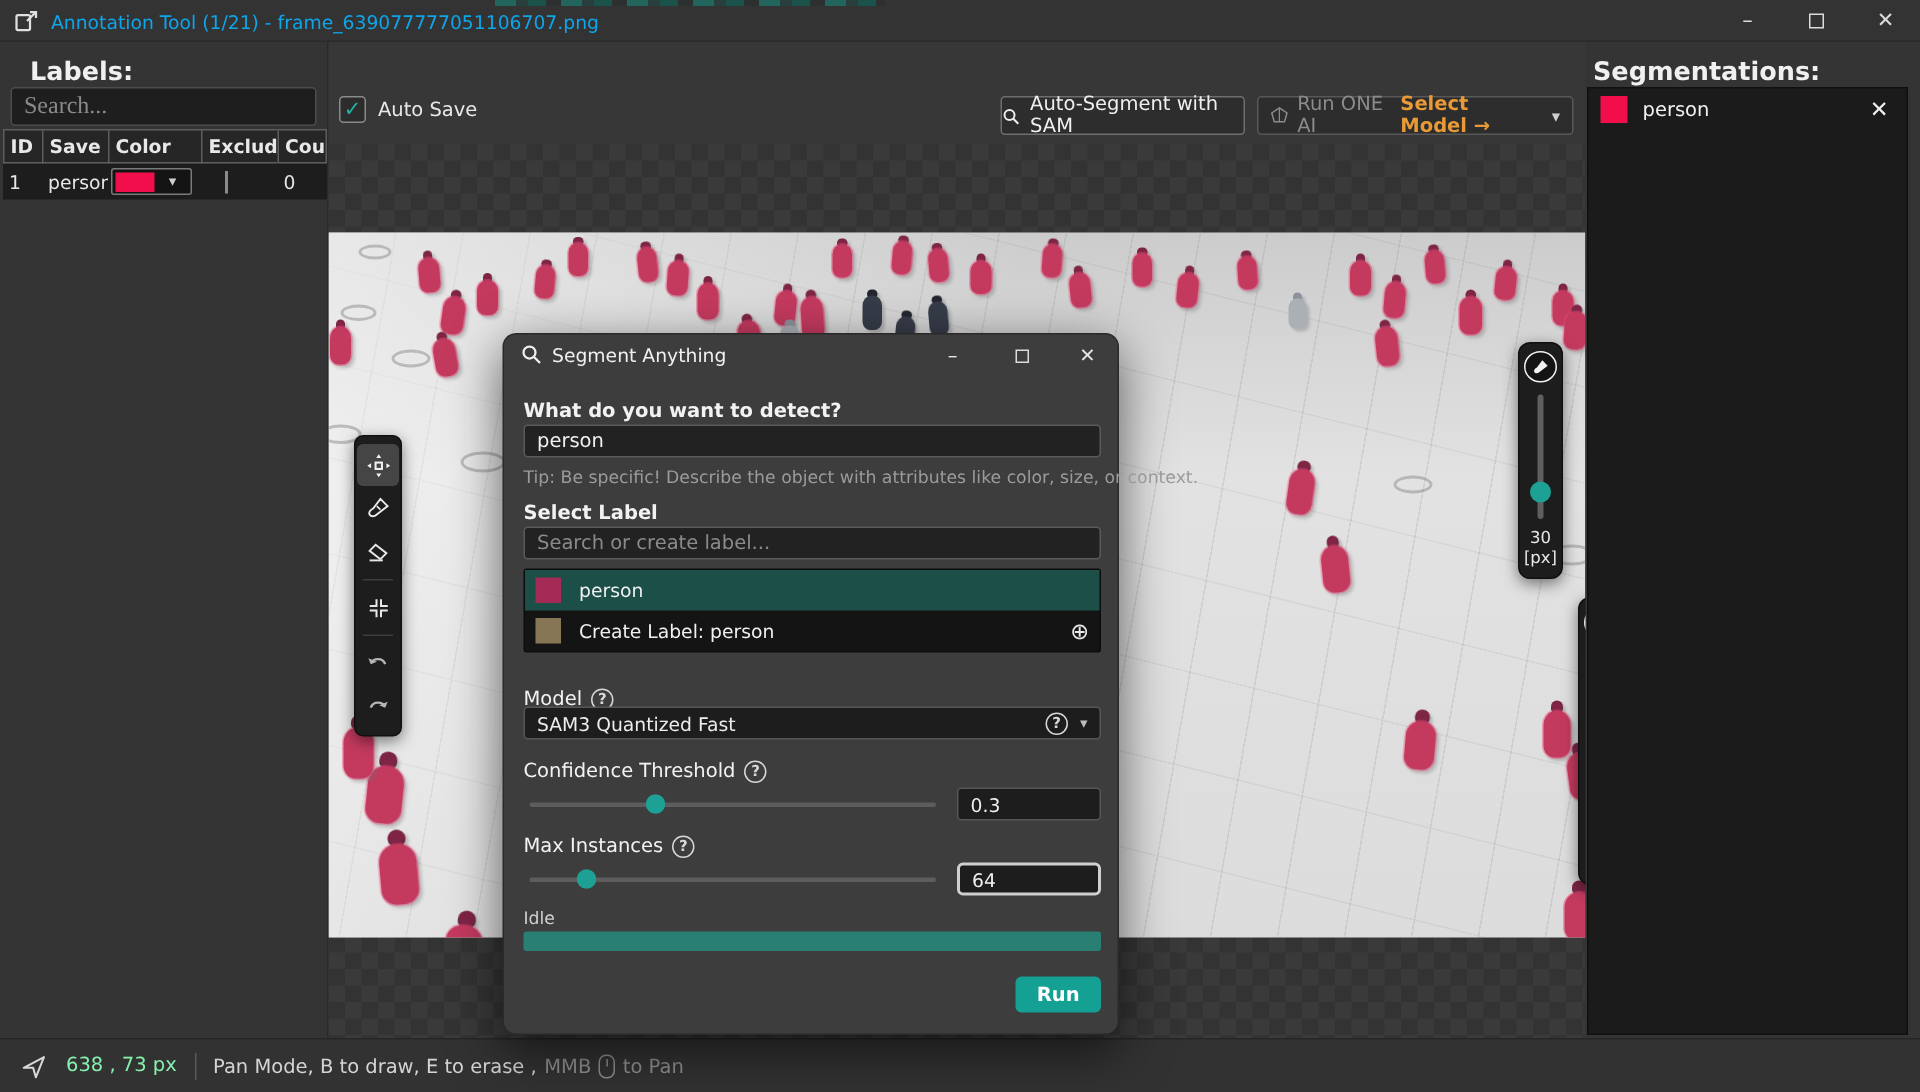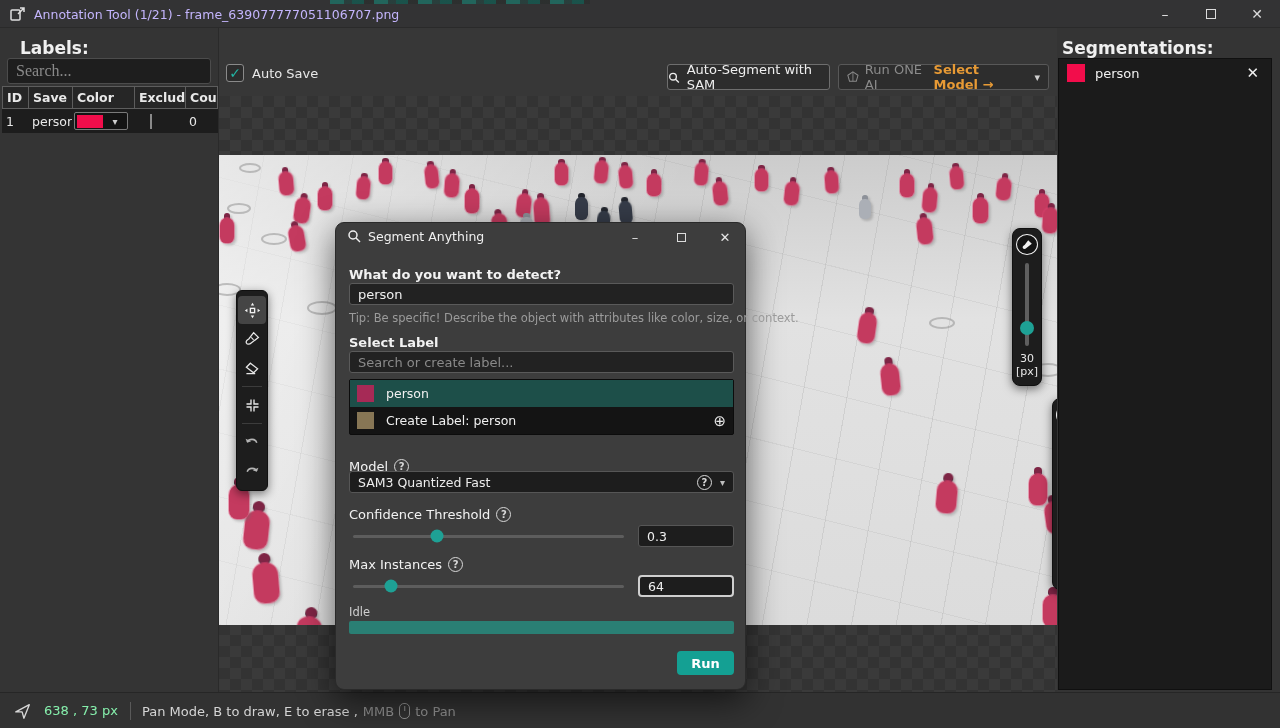--- a/index.html
+++ b/index.html
@@ -4,21 +4,21 @@
 <style>
   * { margin:0; padding:0; box-sizing:border-box; }
   html,body { width:1280px; height:728px; background:#2b2b2b; font-family:"DejaVu Sans","Liberation Sans",sans-serif; overflow:hidden; }
   #app { position:relative; width:1280px; height:728px; background:#373737; color:#e8e8e8; font-size:13px; }
 
   
   .titlebar { position:absolute; left:0; top:0; width:1280px; height:28px; background:#333334; border-bottom:1px solid #2a2a2a; }
   .sliver { position:absolute; left:330px; top:0; width:260px; height:4px;
     background:repeating-linear-gradient(90deg,#1f6e63 0 14px,#27413e 14px 22px,#16584f 22px 34px,#2b2f2e 34px 44px); opacity:.85; }
   .app-icon { position:absolute; left:10px; top:6px; width:16px; height:16px; }
-  .win-title { position:absolute; left:34px; top:7px; font-size:12.5px; color:#c4b5fd; white-space:nowrap;text-align:center; }
+  .win-title { position:absolute; left:34px; top:7px; font-size:12.5px; color:#0ea5e9; white-space:nowrap;text-align:center; }
   .win-btn { position:absolute; top:0; width:46px; height:28px; display:flex; align-items:center; justify-content:center; color:#dcdcdc; font-size:14px; cursor:pointer; }
   .maxbox { width:10px; height:10px; border:1.5px solid #dcdcdc; }
 
   
   .panel-heading { position:absolute; font-weight:bold; font-size:17px; color:#f0f0f0; }
   .left-panel { position:absolute; left:0; top:28px; width:219px; height:664px; background:#343434; border-right:1px solid #2a2a2a; }
   .right-panel { position:absolute; left:1057px; top:28px; width:223px; height:664px; background:#343434; }
 
   .search-box { position:absolute; left:7px; top:30px; width:204px; height:26px; background:#1e1e1e; border:1px solid #4c4c4c; border-radius:3px; display:flex; align-items:center; }
   .search-box input { flex:1; background:transparent; border:none; outline:none; color:#0ea5e9; font-size:16px; padding:0 8px; font-family:Liberation Serif, serif; }

